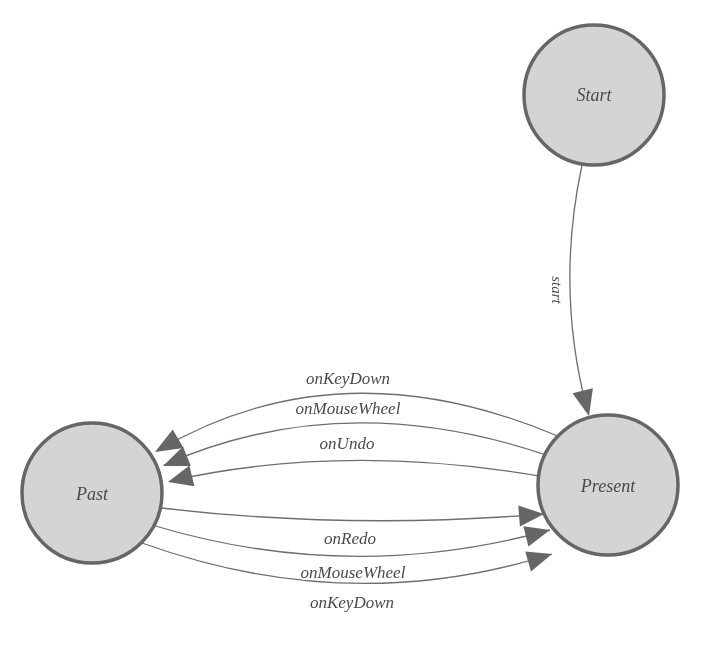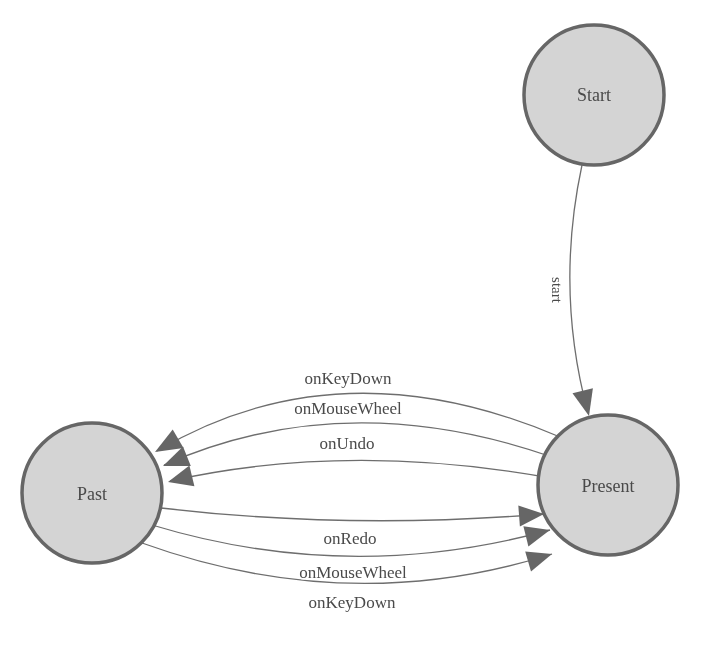--- a/index.html
+++ b/index.html
@@ -6,20 +6,21 @@
     margin: 0;
     padding: 0;
     background: #ffffff;
   }
   .canvas-wrap {
     position: relative;
     width: 721px;
     height: 670px;
     background: #ffffff;
     overflow: hidden;
+    font-style: italic;
   }
   svg { display: block; }
   .edge-path {
     fill: none;
     stroke: #6e6e6e;
     stroke-width: 1.3;
   }
   .node-circle {
     fill: #d4d4d4;
     stroke: #666666;

